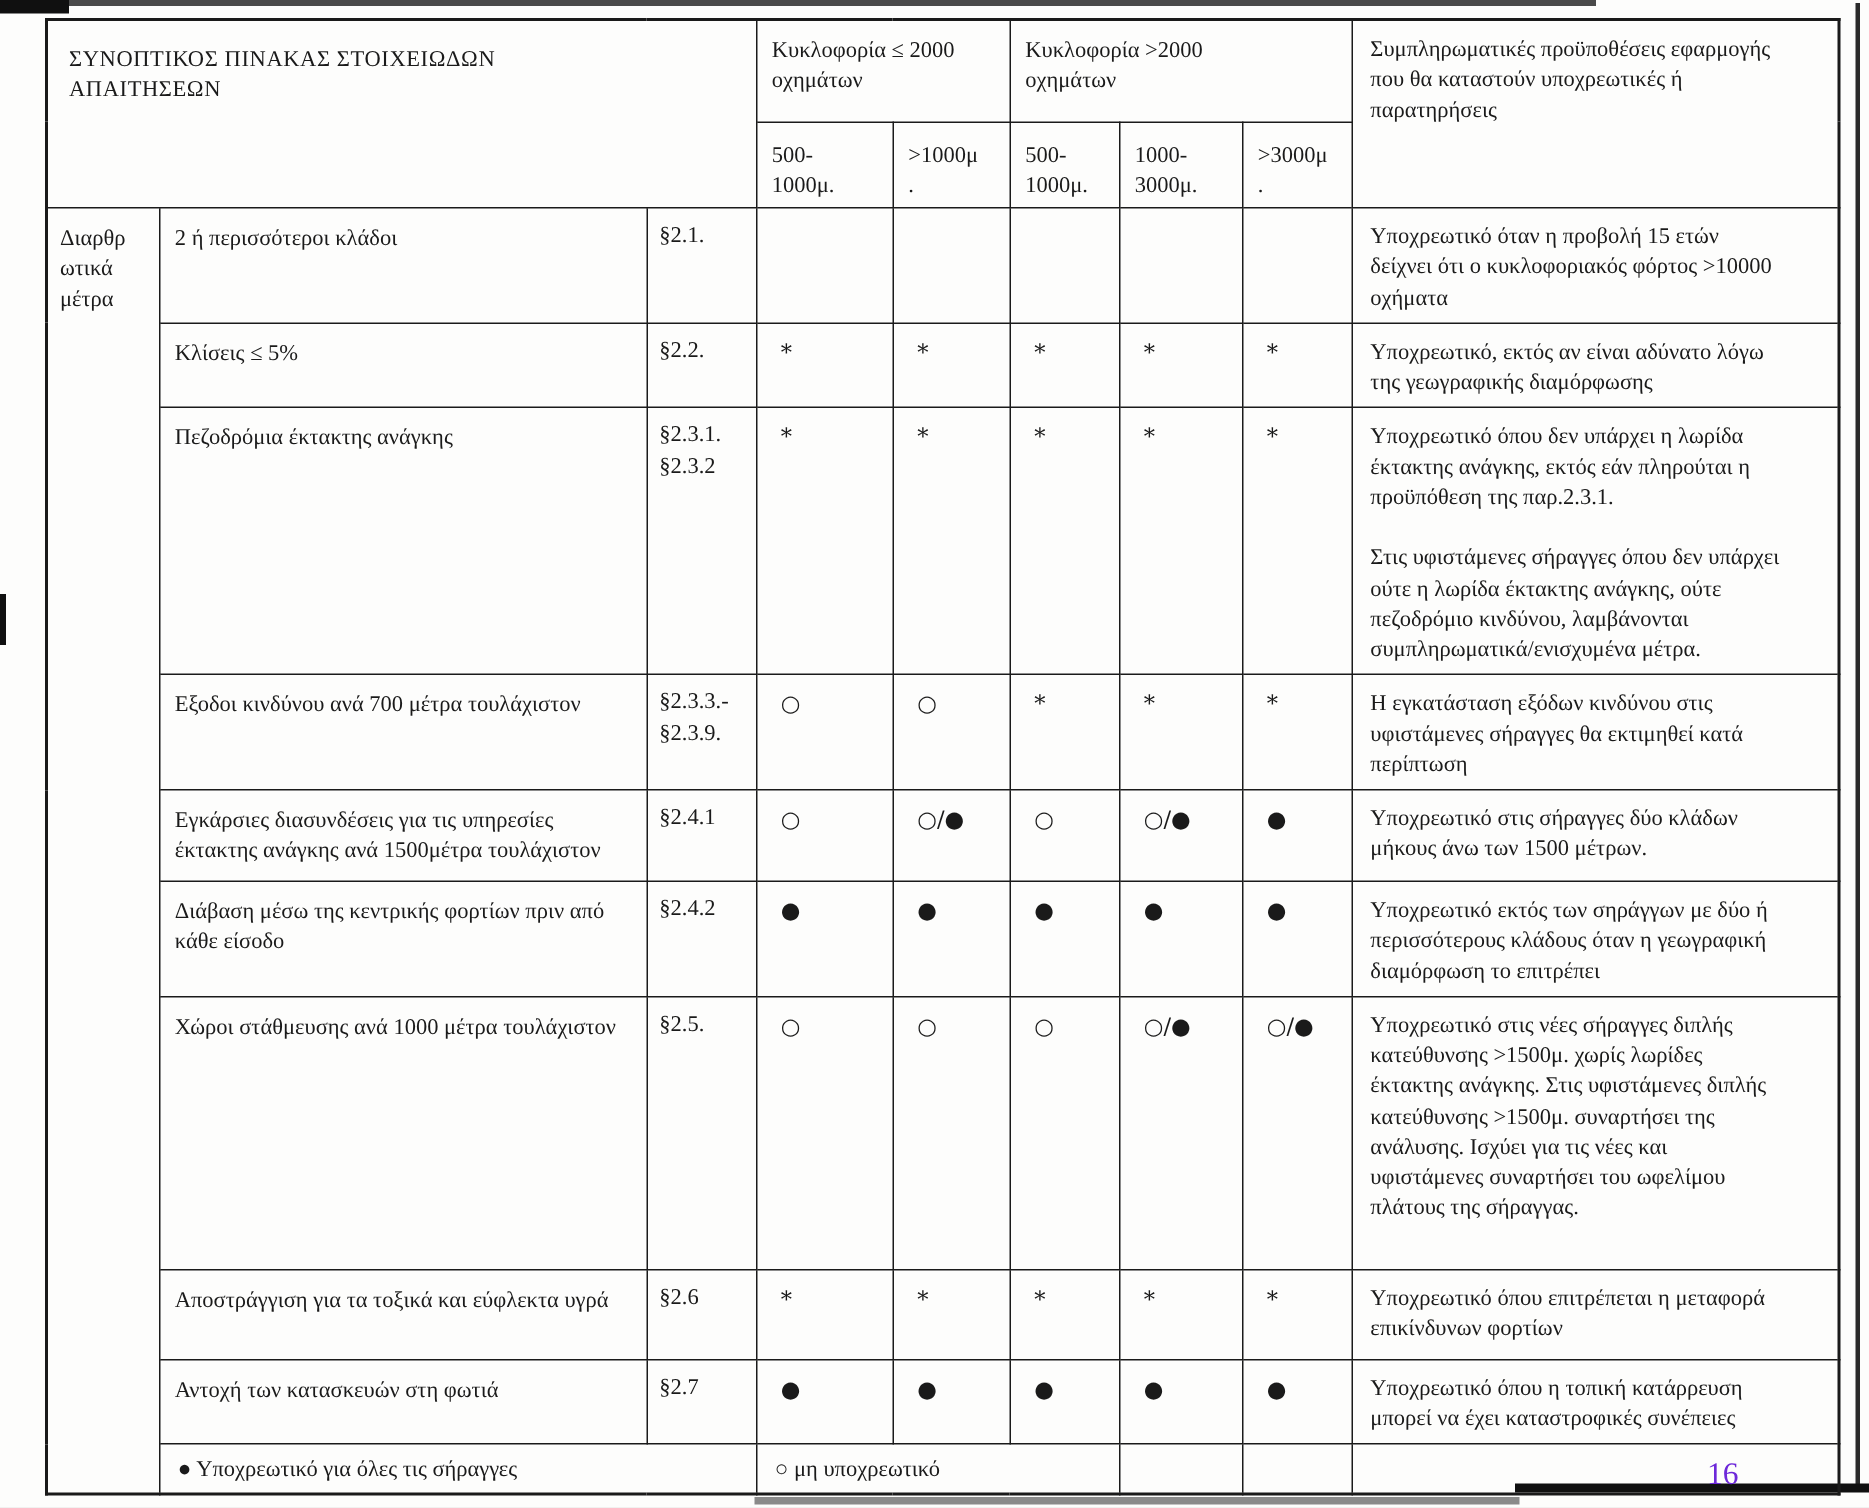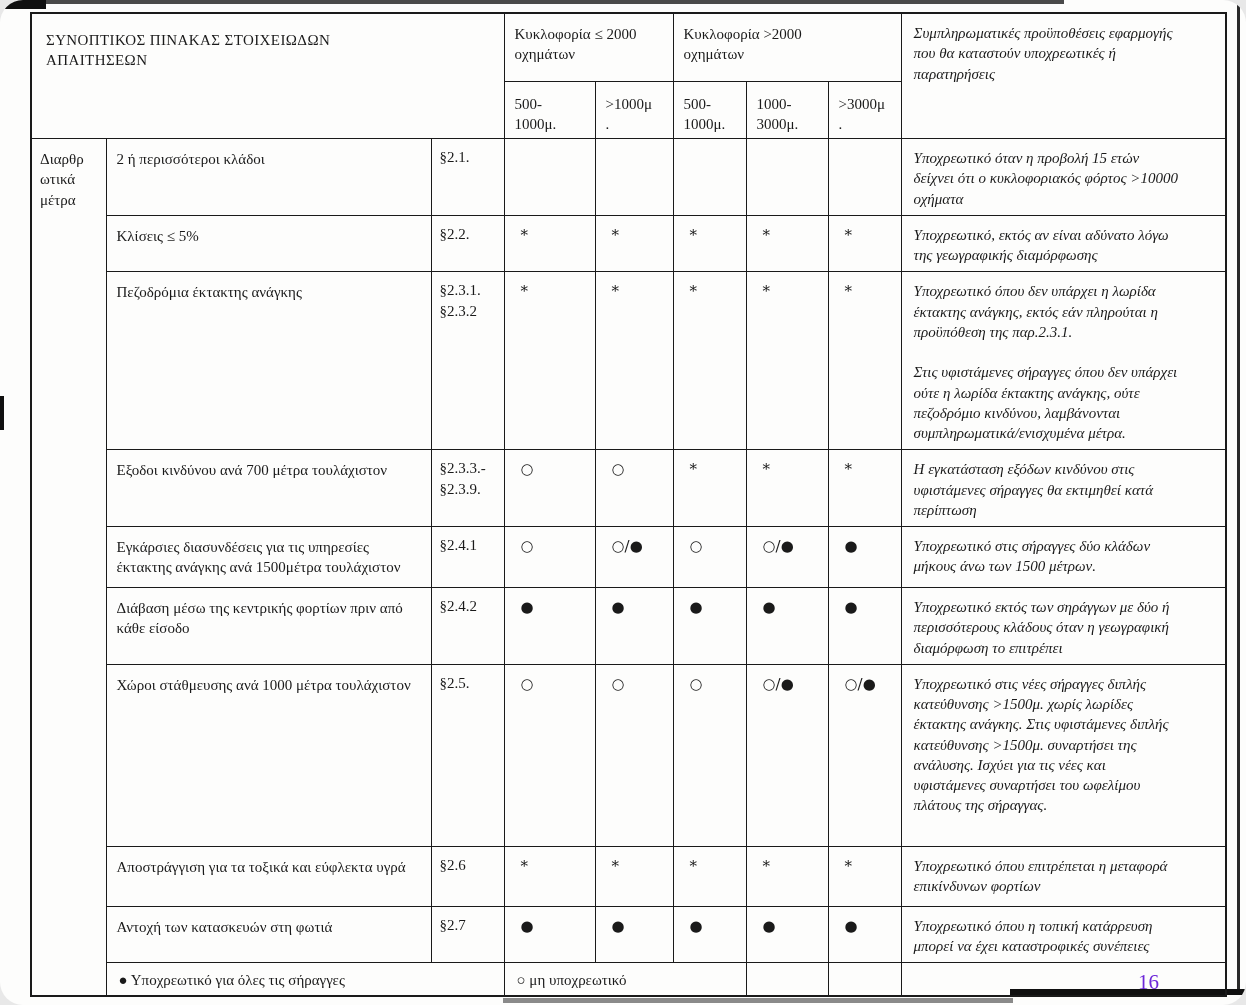--- a/index.html
+++ b/index.html
@@ -3,21 +3,20 @@
 <meta charset="utf-8">
 <style>
   html,body { margin:0; padding:0; background:#e8e8e8; }
   .page {
     position:relative;
     width:1246px; height:1005px;
     background:#fdfdfc;
     font-family:"Liberation Serif","DejaVu Serif",serif;
     color:#1a1a1a;
     overflow:hidden;
-    border-radius:23px;
   }
   .doc-table {
     position:absolute; left:30px; top:12px;
     width:1195px;
     border-collapse:collapse; table-layout:fixed;
     border:2px solid #1a1a1a;
   }
   .doc-table td {
     border:1px solid #1a1a1a;
     vertical-align:top;
@@ -28,21 +27,20 @@
   }
   .title-cell {
     font-size:17.5px;
     letter-spacing:0.4px;
     padding:16px 10px 10px 14px !important;
     white-space:pre-line;
   }
   .group-cell { white-space:pre-line; padding-top:10px !important; }
   .len-cell   { white-space:pre-line; padding:12px 6px 4px 10px !important;margin-left:28px; }
   .remarks-head, .remark {
-    font-style:italic;
     white-space:pre-line;
     padding:9px 10px 6px 12px !important;
   }
   .label-cell { white-space:pre-line; padding:10px 4px 4px 8px !important; }
   .desc { padding:10px 8px 6px 10px !important; }
   .ref  { white-space:pre-line; line-height:2.0; padding:8px 2px 4px 8px !important;margin-left:16px; }
   .sym  { font-size:14px; padding:9px 2px 2px 16px !important;
           font-family:"DejaVu Serif","Liberation Serif",serif; }
   .legend-a, .legend-b { padding:7px 6px 4px 12px !important; }
   .page-number {

